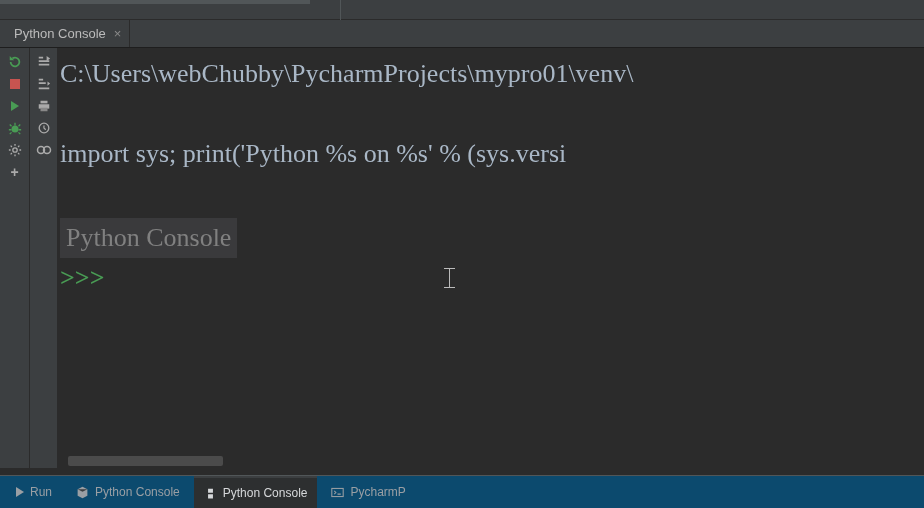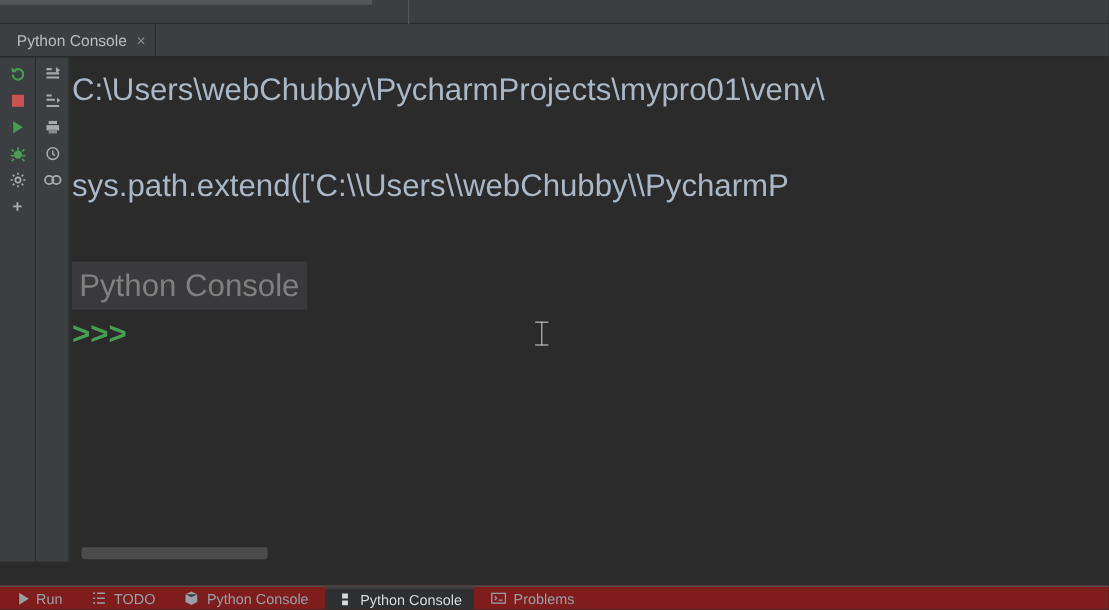--- a/index.html
+++ b/index.html
@@ -72,21 +72,21 @@
     gap:6px;
   }
   .icon {
     width:16px; height:16px;
     display:flex; align-items:center; justify-content:center;
   }
   .console-pane {
     flex:1;
     background:#2b2b2b;
     position:relative;
-    font-family:Liberation Sans, sans-serif;
+    font-family:Liberation Serif, serif;
     font-size:26px;
     color:#a9b7c6;
     padding:6px 0 0 0;
     overflow:hidden;
   }
   .mono-line {
     white-space:nowrap;
     line-height:40px;
     padding-left:2px;
   }
@@ -121,22 +121,22 @@
     height:10px; width:100%;
   }
   .hscroll-thumb {
     position:absolute; left:10px; top:0;
     height:10px; width:155px;
     background:#4b4b4b;
     border-radius:2px;
   }
   .status-bar {
     position:absolute; bottom:0; left:0; right:0;
-    height:20px;
-    background:#7f1d1d;
+    height:33px;
+    background:#0c4a6e;
     border-top:1px solid #515658;
     display:flex;
     align-items:center;
     padding:0 6px;
     gap:4px;
   }
   .status-item {
     display:flex; align-items:center;
     gap:6px;
     padding:0 10px;
@@ -238,60 +238,54 @@
       <svg width="16" height="10" viewBox="0 0 16 10">
           <circle cx="5" cy="5" r="3.5" fill="none" stroke="#aaaaaa" stroke-width="1.5"></circle>
           <circle cx="11" cy="5" r="3.5" fill="none" stroke="#aaaaaa" stroke-width="1.5"></circle>
         </svg>
     </div>
   </div>
 
   <div class="console-pane">
     <div class="mono-line">C:\Users\webChubby\PycharmProjects\mypro01\venv\</div>
     <div class="mono-line" style="height:40px"></div>
-    <div class="mono-line">sys.path.extend(['C:\\Users\\webChubby\\PycharmP</div>
+    <div class="mono-line">import sys; print('Python %s on %s' % (sys.versi</div>
     <div class="mono-line" style="height:44px"></div>
     <div class="mono-line">
       <span class="label-block">Python Console</span>
     </div>
     <div class="prompt-row">
       <span class="prompt">&gt;&gt;&gt; </span>
       <span class="cursor-caret"></span>
     </div>
 
     <div class="hscroll">
       <div class="hscroll-thumb"></div>
     </div>
   </div>
 </div>
 
 <div class="status-bar">
   <div class="status-item">
     <div class="tri-play play-grey"></div>
     <span>Run</span>
-  </div>
-  <div class="status-item">
-    <svg width="13" height="13" viewBox="0 0 16 16">
-        <path stroke="#9a9fa4" stroke-width="1.5" fill="none" d="M2 3h2M6 3h8M2 8h2M6 8h8M2 13h2M6 13h8"></path>
-      </svg>
-    <span>TODO</span>
   </div>
   <div class="status-item">
     <svg width="13" height="13" viewBox="0 0 16 16">
         <path fill="#9a9fa4" d="M8 1l6 3v8l-6 3-6-3V4z"></path>
         <path fill="#3c3f41" d="M8 1v14M2 4l6 3 6-3"></path>
       </svg>
     <span>Python Console</span>
   </div>
   <div class="status-item active">
     <svg width="13" height="13" viewBox="0 0 16 16">
         <path fill="#d6d8da" d="M5 2h6v5H5zM5 9h6v5H5z"></path>
       </svg>
     <span>Python Console</span>
   </div>
   <div class="status-item">
     <svg width="13" height="13" viewBox="0 0 16 16">
         <rect x="1" y="3" width="14" height="10" fill="none" stroke="#9a9fa4" stroke-width="1.3"></rect>
         <path stroke="#9a9fa4" stroke-width="1.3" fill="none" d="M4 6l2 2-2 2M8 10h4"></path>
       </svg>
-    <span>Problems</span>
+    <span>PycharmP</span>
   </div>
 </div>
 
 </body></html>

